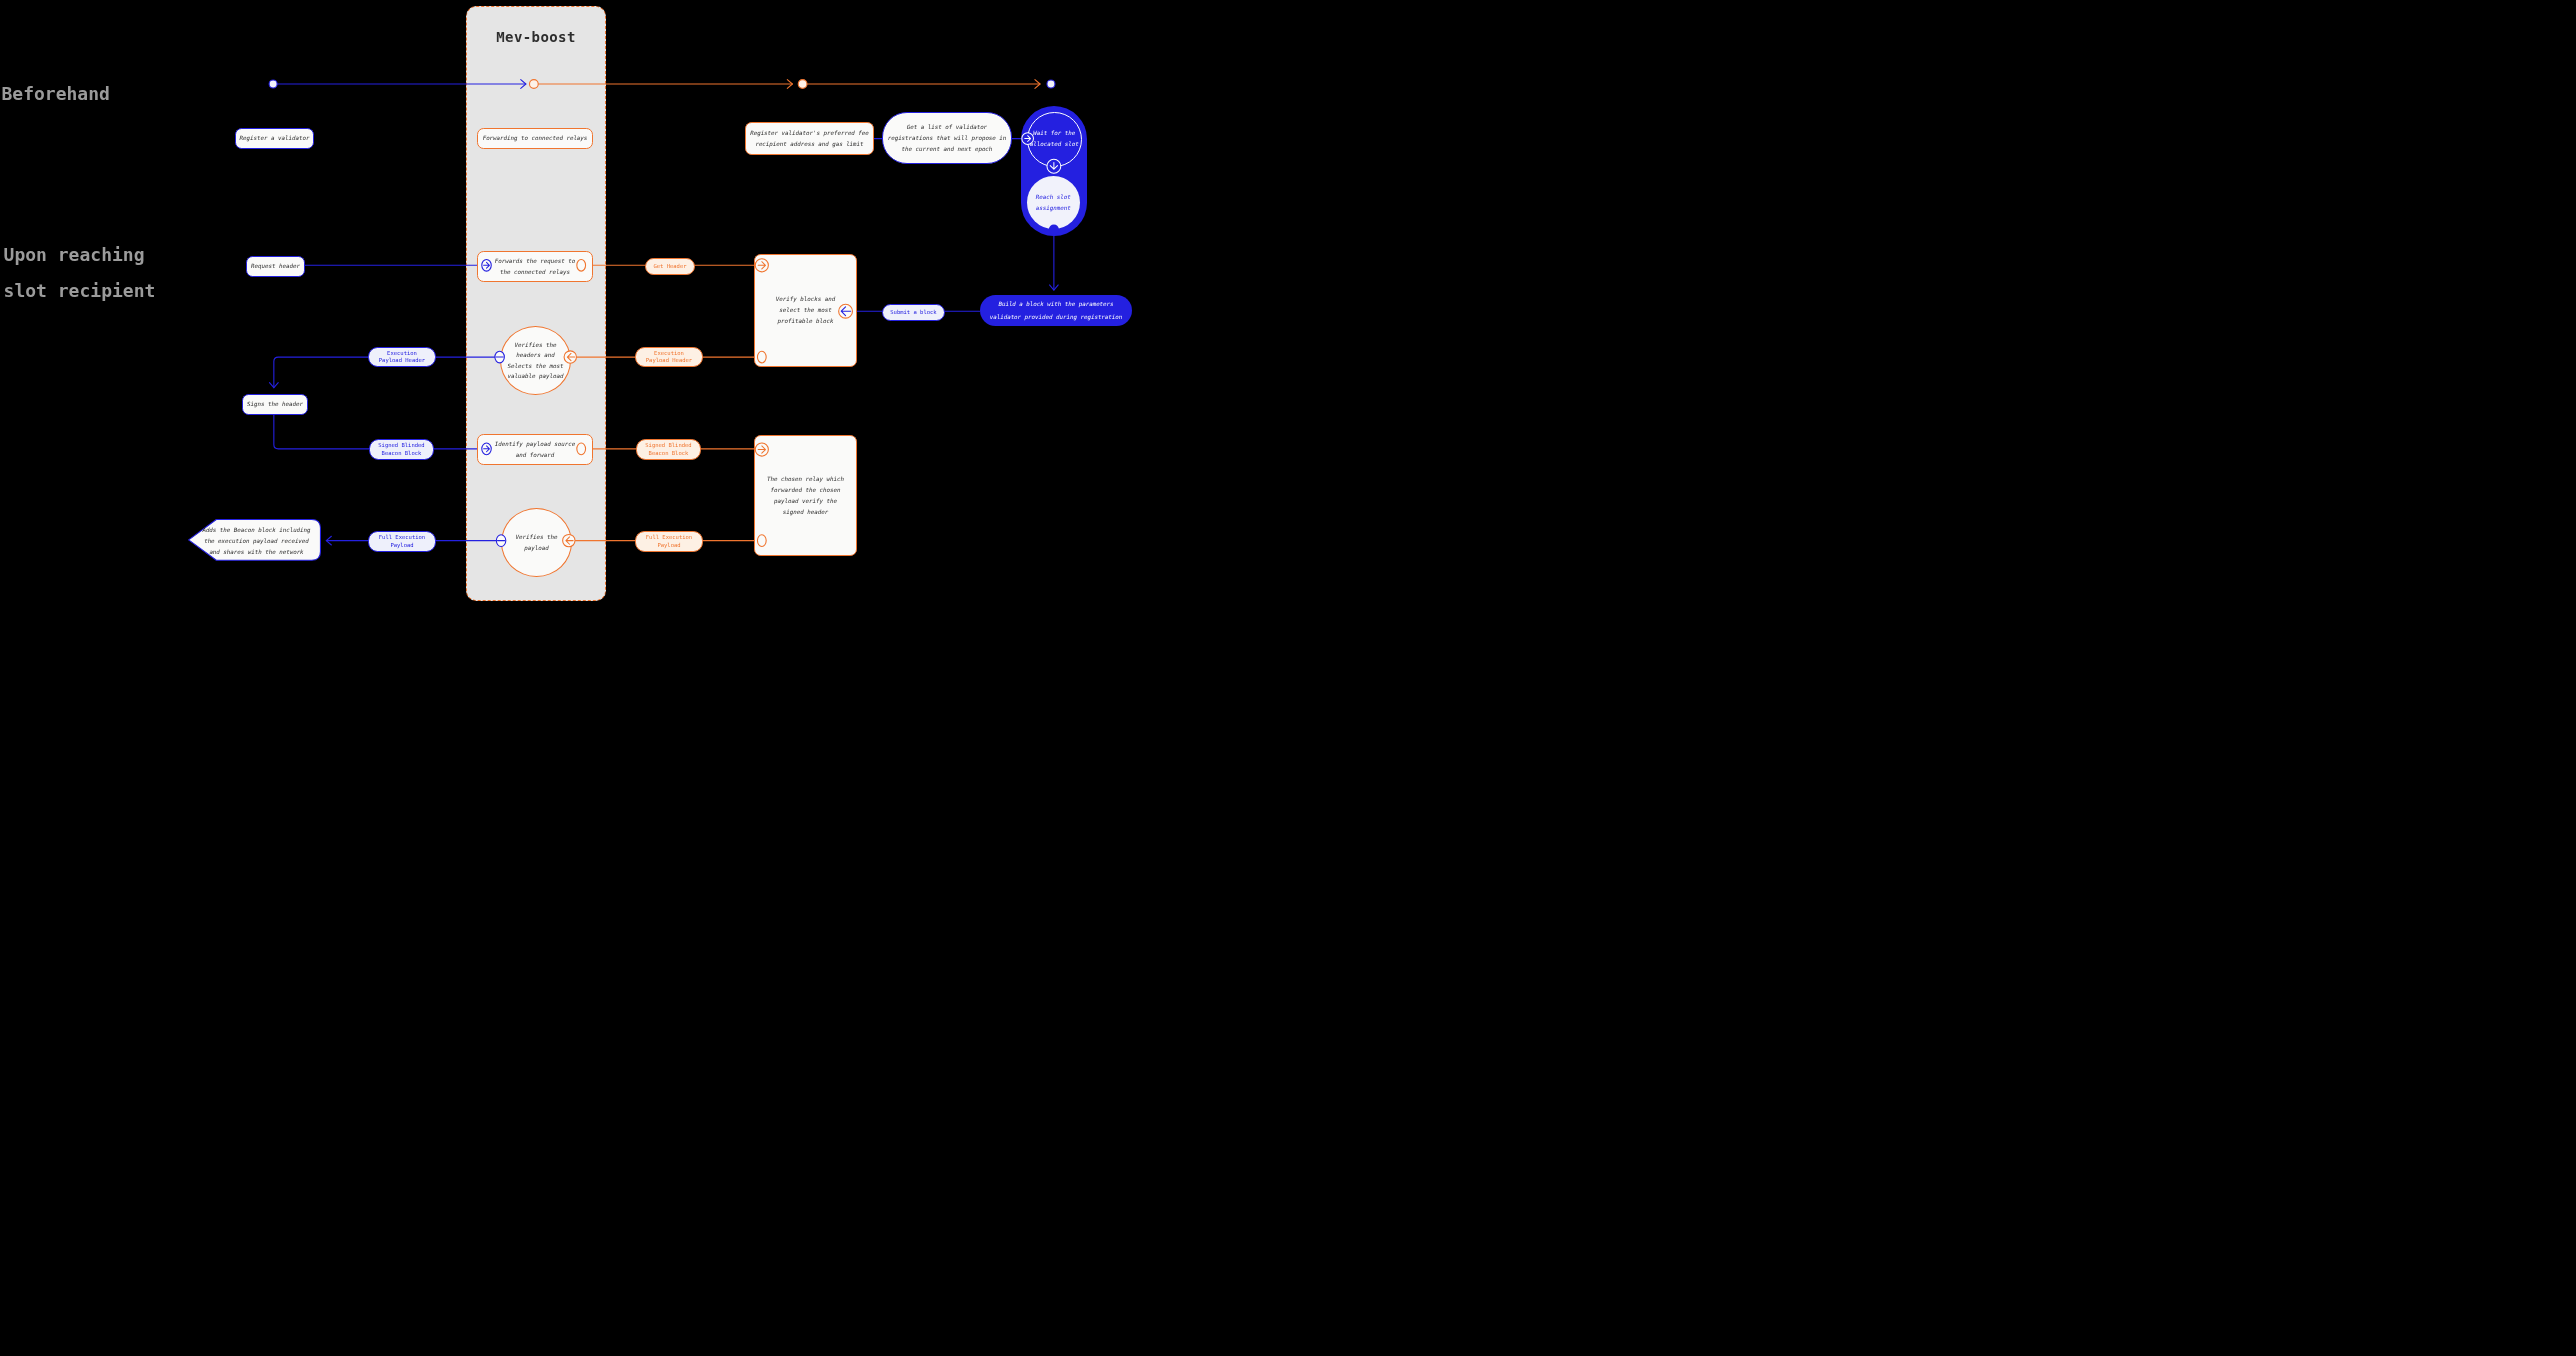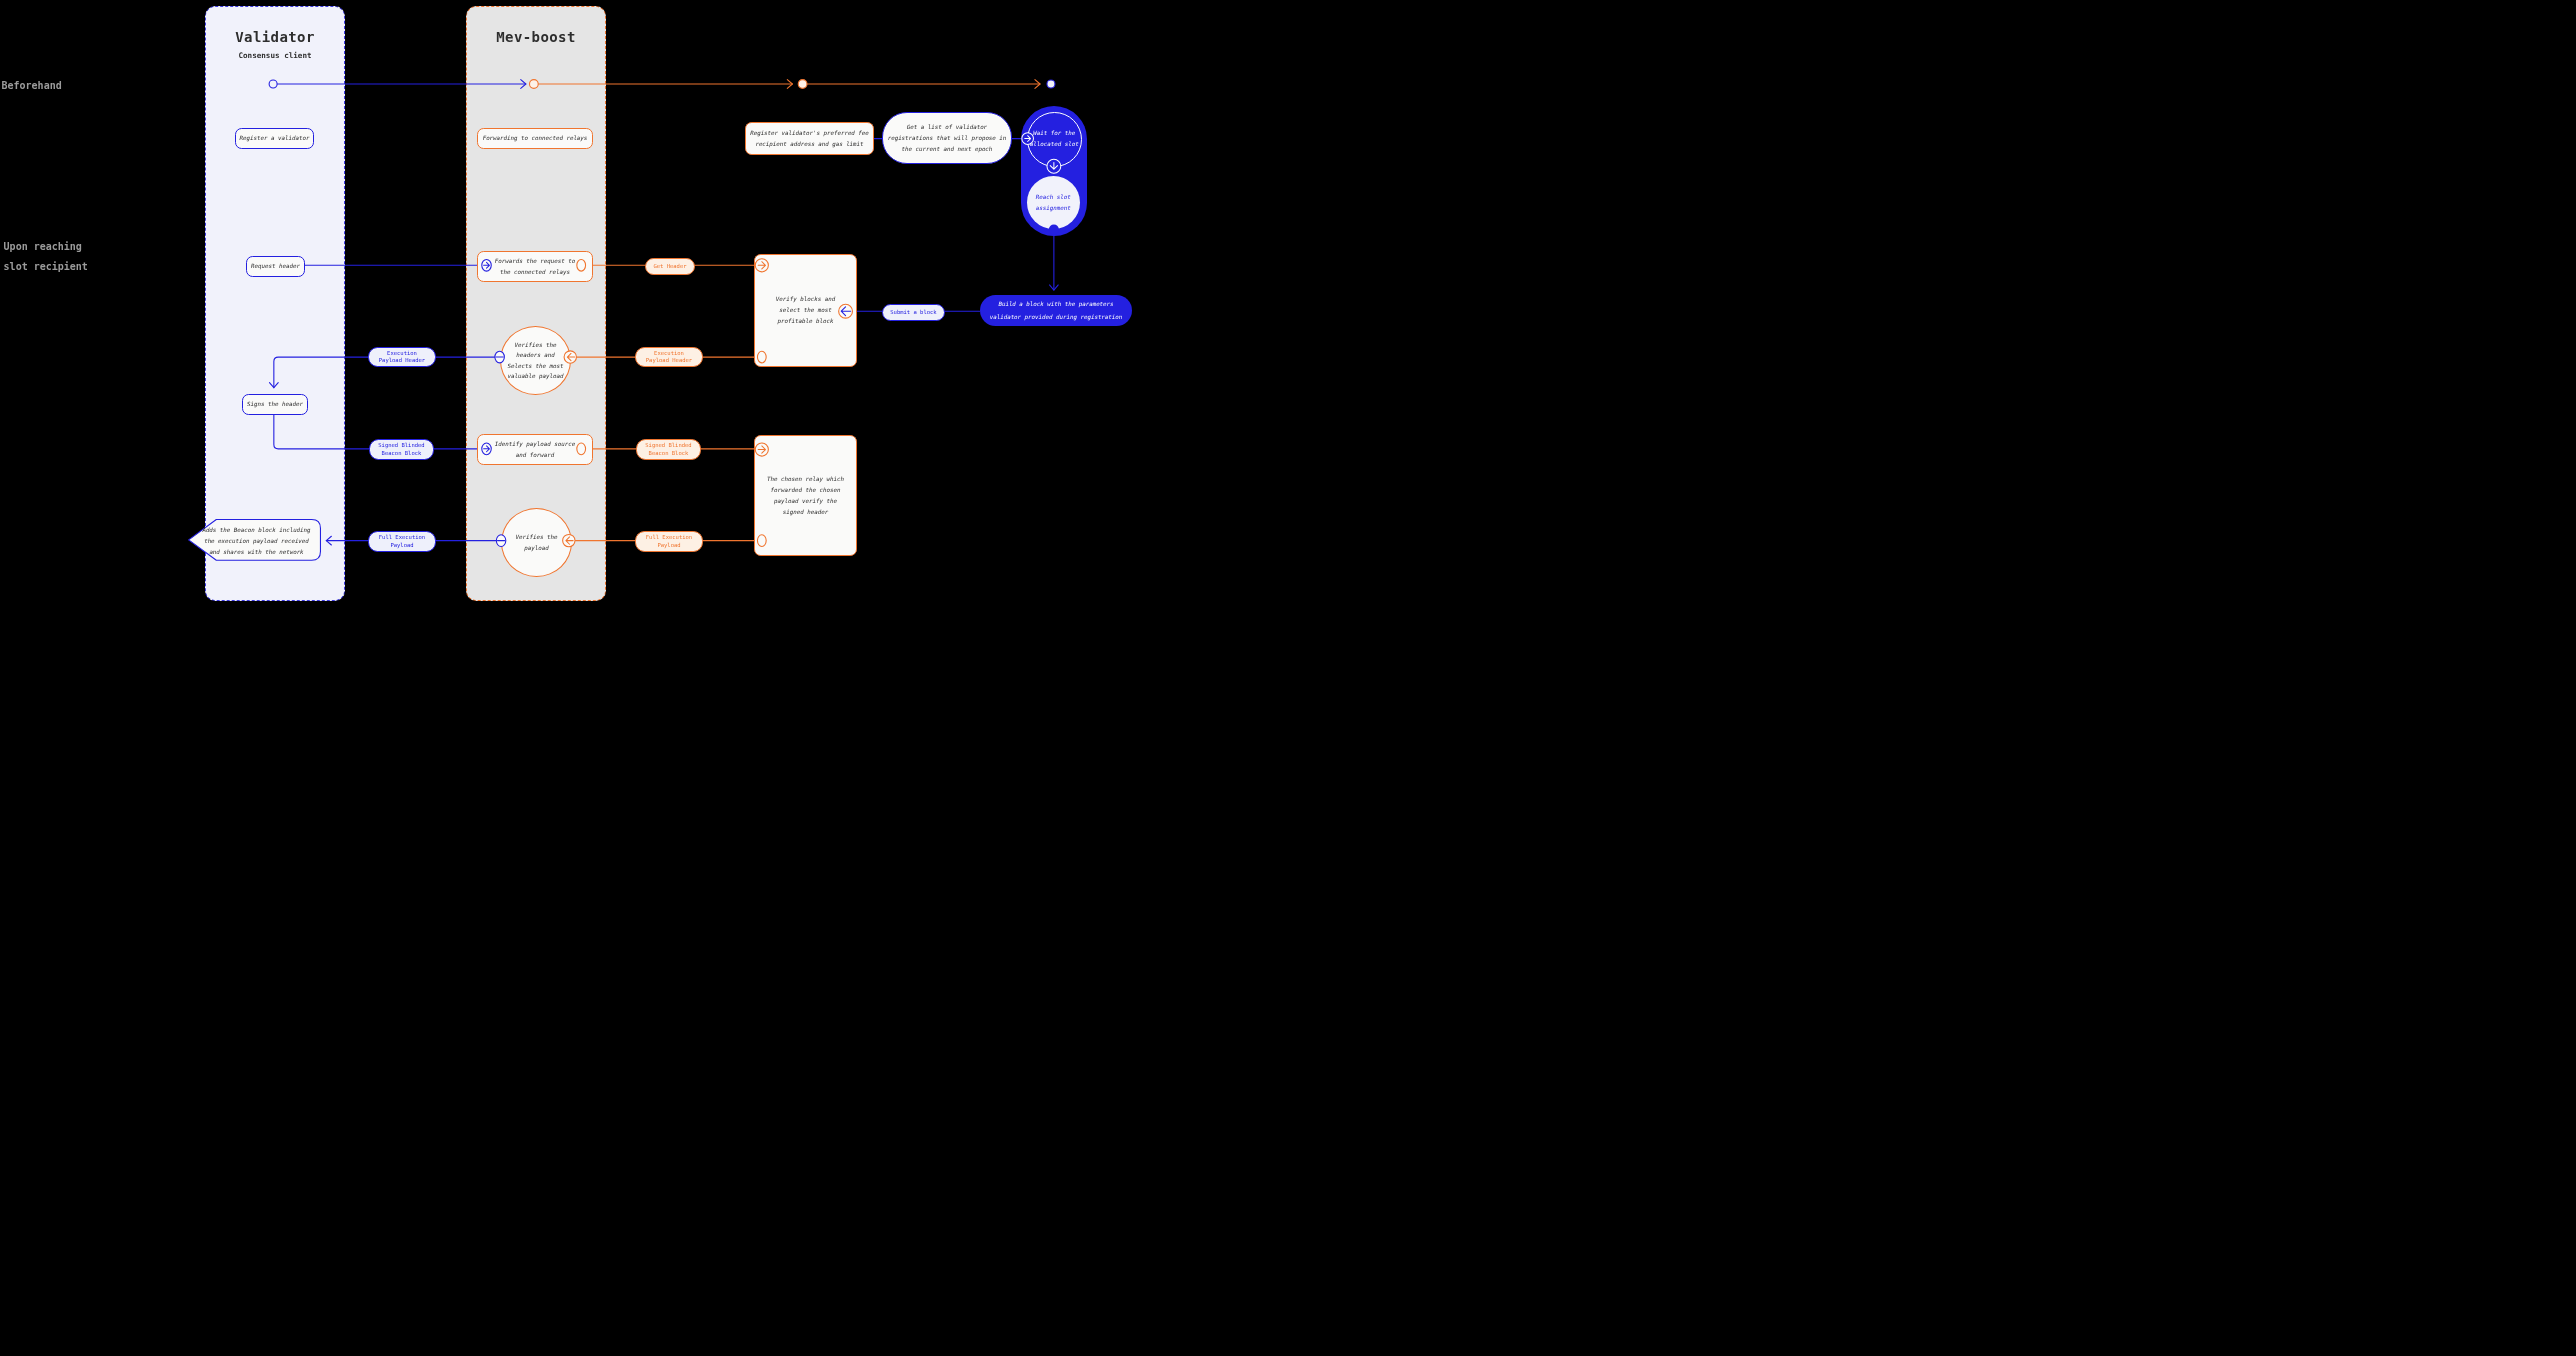--- a/index.html
+++ b/index.html
@@ -5,21 +5,21 @@
   html,body{margin:0;padding:0;background:#000;}
   .canvas{position:relative;width:1142px;height:602px;background:#000;overflow:hidden;
           font-family:"DejaVu Sans Mono", monospace;}
   .col{position:absolute;top:5.8px;height:593px;border-radius:10.2px;z-index:0;}
   .col.lav{background:#f1f2fb;border:0.7px dashed #3d3ae0;}
   .col.cream{background:#e5e5e5;border:0.7px dashed #f0752f;}
   .col-title{position:absolute;left:0;right:0;top:22px;text-align:center;
              font-weight:bold;font-size:14px;color:#2e2e2e;letter-spacing:0.4px;}
   .col-sub{position:absolute;left:0;right:0;top:44px;text-align:center;
            font-weight:bold;font-size:7.6px;color:#2e2e2e;}
-  .phase{position:absolute;color:#9b9b9b;font-weight:bold;font-size:10px;
+  .phase{position:absolute;color:#9b9b9b;font-weight:bold;font-size:18px;
          line-height:2.0;white-space:pre-line;z-index:1;}
   svg{position:absolute;left:0;top:0;pointer-events:none;}
   #lines{z-index:1;} #connectors{z-index:3;}
   .node{position:absolute;display:flex;align-items:center;justify-content:center;
         text-align:center;font-style:italic;font-size:5.8px;line-height:1.9;
         color:#2b2b2b;background:#fafaf9;border-radius:6.6px;white-space:pre-line;z-index:2;}
   .b-blue{border:1.1px solid #2420e0;}
   .b-orange{border:1.1px solid #f0752f;}
   .circle{border-radius:50%;line-height:1.8;}
   .badge{position:absolute;display:flex;align-items:center;justify-content:center;
@@ -39,24 +39,20 @@
   .cap-circ.reach{top:70px;background:#f1f2fb;color:#2420e0;}
   .txt-overlay{position:absolute;display:flex;align-items:center;justify-content:center;
                text-align:center;font-style:italic;font-size:5.8px;line-height:1.9;
                color:#2b2b2b;white-space:pre-line;z-index:2;}
 </style>
 </head>
 <body>
 
 <div class="canvas">
 
-  <div class="col lav" style="left:205px;width:138px;">
-    <div class="col-title">Validator</div>
-    <div class="col-sub">Consensus client</div>
-  </div>
   <div class="col cream" style="left:466px;width:138px;">
     <div class="col-title">Mev-boost</div>
   </div>
 
   <div class="phase" style="left:1.5px;top:76px;">Beforehand</div>
   <div class="phase" style="left:3.6px;top:237px;">Upon reaching
 slot recipient</div>
 
   <svg id="lines" width="1142" height="602" viewBox="0 0 1568 826">
     <g stroke="#2420e0" stroke-width="1.5" fill="none" stroke-linecap="round" stroke-linejoin="round">

